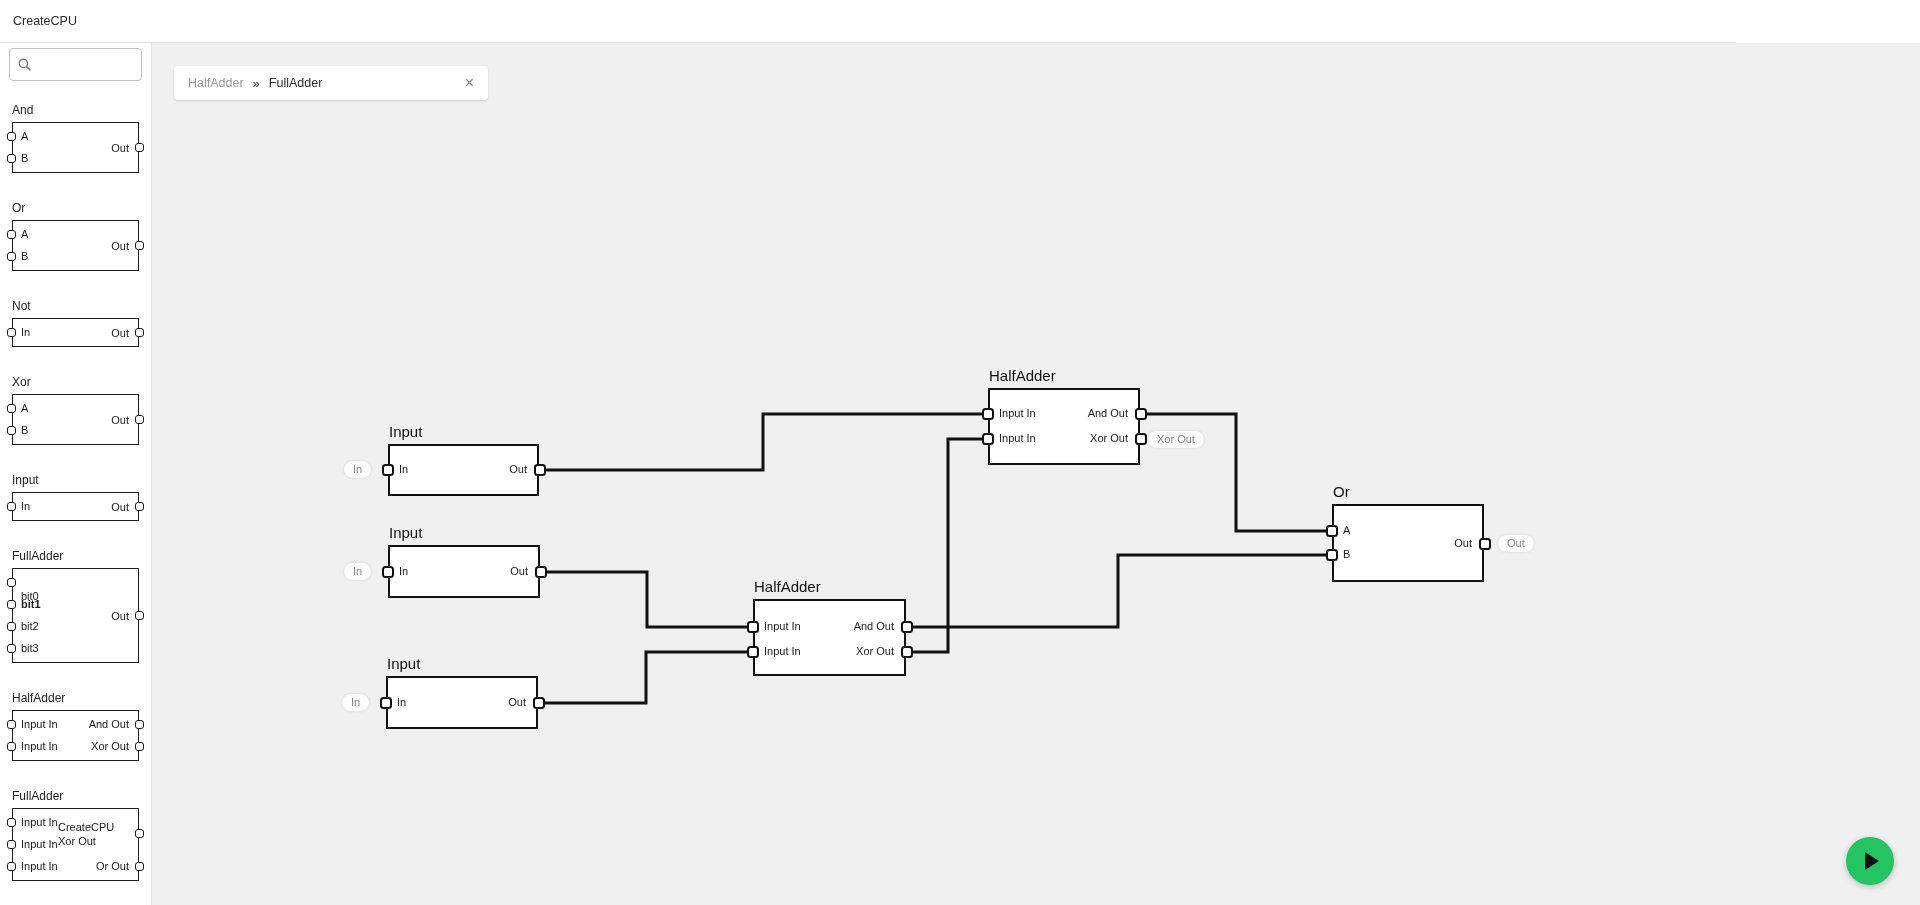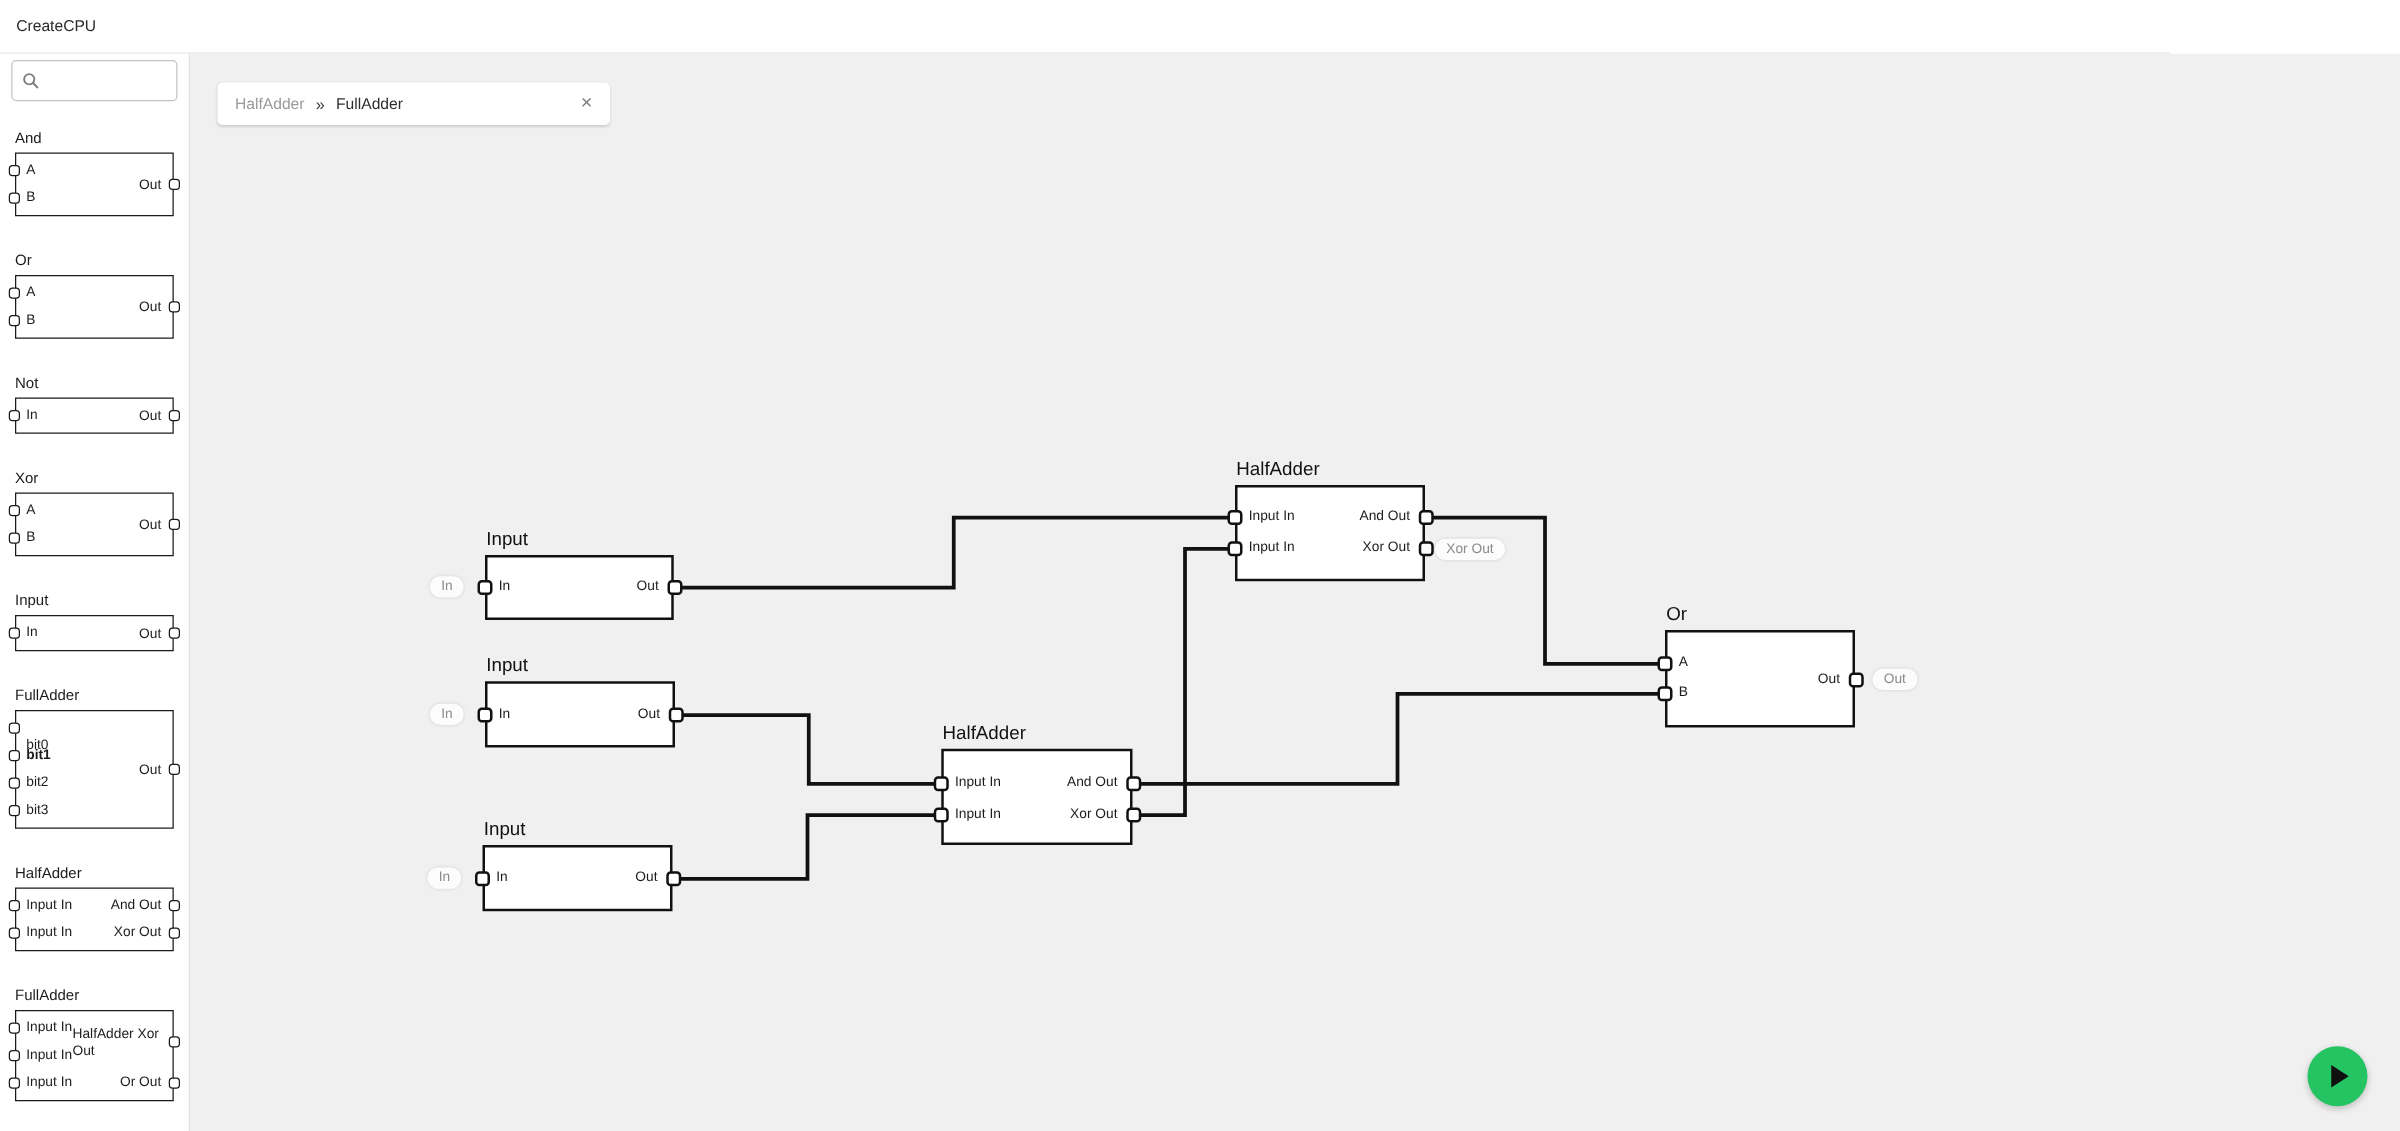--- a/index.html
+++ b/index.html
@@ -171,21 +171,21 @@
       <div class="palette-item">
         <div class="palette-label">FullAdder</div>
         <div class="pblock" style="height: 73px;">
           <span class="pport in" style="top: 8.8px;"></span>
           <span class="plabel in" style="top: 7px;">Input In</span>
           <span class="pport in" style="top: 30.8px;"></span>
           <span class="plabel in" style="top: 29px;">Input In</span>
           <span class="pport in" style="top: 52.8px;"></span>
           <span class="plabel in" style="top: 51px;">Input In</span>
           <span class="pport out" style="top: 19.8px;"></span>
-          <span class="plabel out wrap" style="top: 11px;">HalfAdder Xor Out</span>
+          <span class="plabel out wrap" style="top: 11px;">CreateCPU Xor Out</span>
           <span class="pport out" style="top: 52.8px;"></span>
           <span class="plabel out" style="top: 51px;">Or Out</span>
         </div>
       </div>
     </div>
 </div>
 
 <div class="canvas" style="background: rgb(240, 240, 240);"></div>
 
 <svg id="wire-layer" width="1920" height="905">

